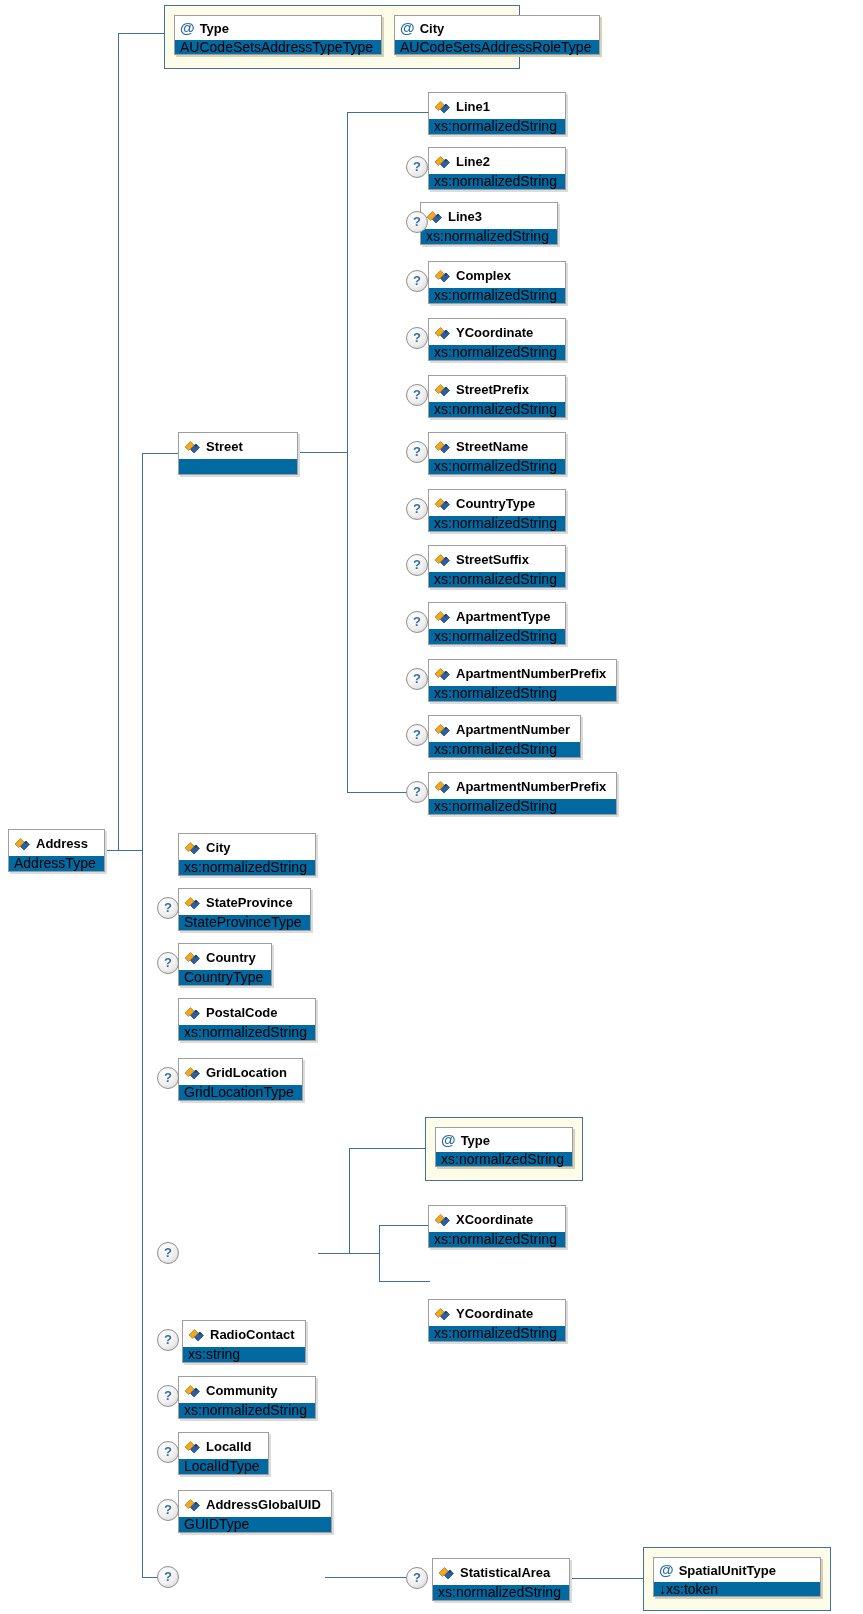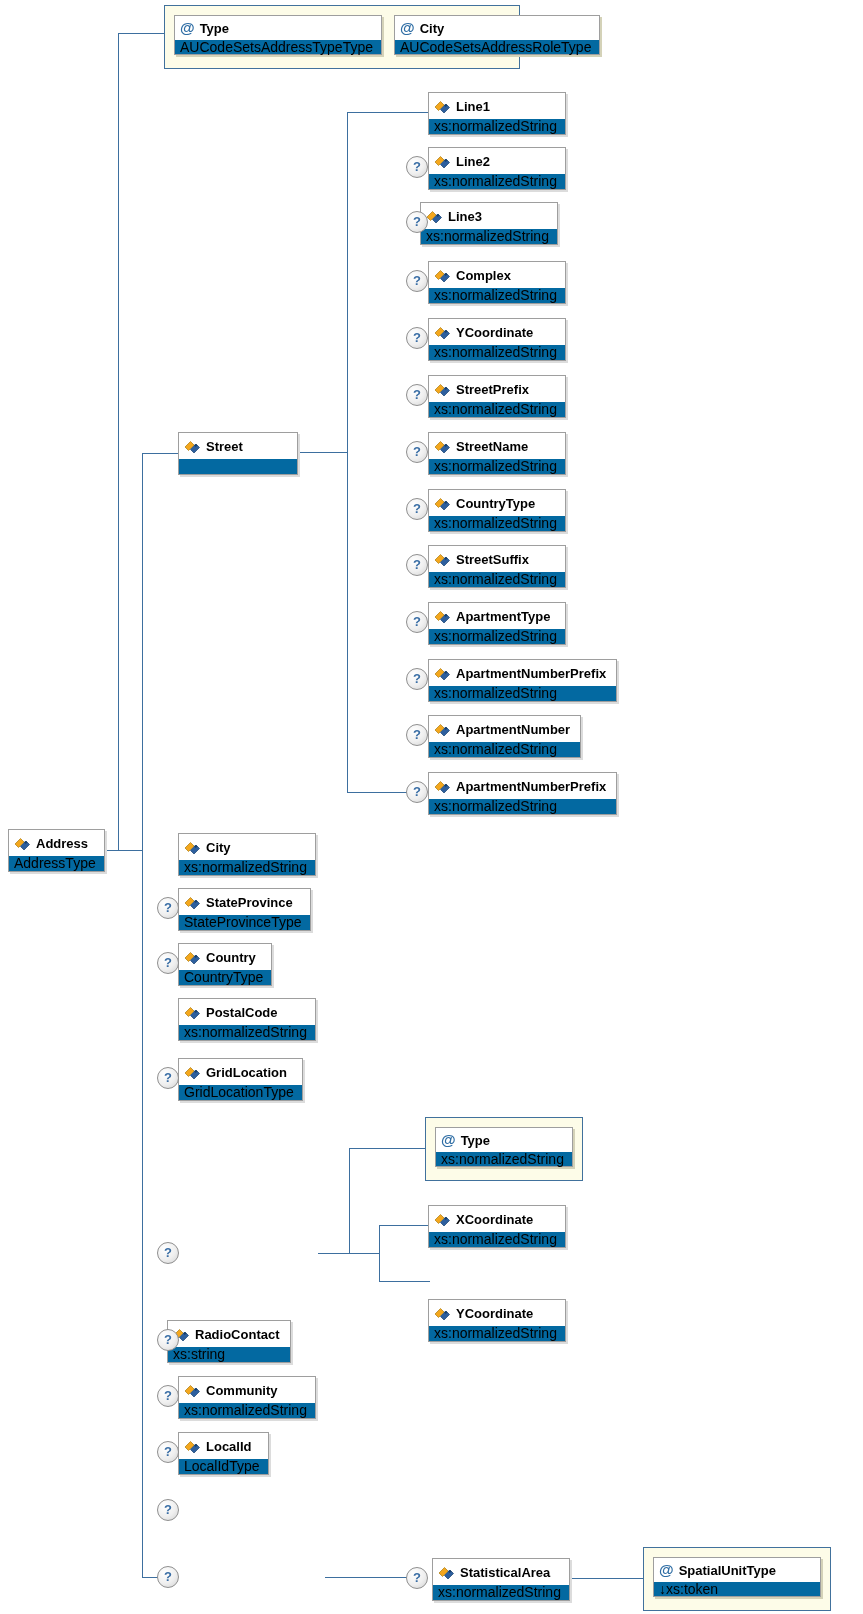--- a/index.html
+++ b/index.html
@@ -294,21 +294,21 @@
     <div class="trow">
         <span class="eicon"><svg width="17" height="14" viewBox="0 0 17 14" xmlns="http://www.w3.org/2000/svg">
             <polygon points="1,8 6.5,2.5 10,6 4.5,11.5" fill="#f4a71d" stroke="#a97a10" stroke-width="0.7"></polygon>
             <polygon points="6.5,10.5 12,5 15.5,8.5 10,14" fill="#2d5f9e" stroke="#17406e" stroke-width="0.7"></polygon>
             <polygon points="10,6 12,5 13.5,6.5 11.5,8" fill="#17406e"></polygon>
           </svg></span>
         <span class="lbl">GridLocation</span>
       </div>
     <div class="yrow">GridLocationType</div>
   </div>
-  <div class="node" style="left:167px;top:1320px">
+  <div class="node" style="left:182px;top:1320px">
     <div class="trow">
         <span class="eicon"><svg width="17" height="14" viewBox="0 0 17 14" xmlns="http://www.w3.org/2000/svg">
             <polygon points="1,8 6.5,2.5 10,6 4.5,11.5" fill="#f4a71d" stroke="#a97a10" stroke-width="0.7"></polygon>
             <polygon points="6.5,10.5 12,5 15.5,8.5 10,14" fill="#2d5f9e" stroke="#17406e" stroke-width="0.7"></polygon>
             <polygon points="10,6 12,5 13.5,6.5 11.5,8" fill="#17406e"></polygon>
           </svg></span>
         <span class="lbl">RadioContact</span>
       </div>
     <div class="yrow">xs:string</div>
   </div>
@@ -326,20 +326,31 @@
   <div class="node" style="left:178px;top:1432px">
     <div class="trow">
         <span class="eicon"><svg width="17" height="14" viewBox="0 0 17 14" xmlns="http://www.w3.org/2000/svg">
             <polygon points="1,8 6.5,2.5 10,6 4.5,11.5" fill="#f4a71d" stroke="#a97a10" stroke-width="0.7"></polygon>
             <polygon points="6.5,10.5 12,5 15.5,8.5 10,14" fill="#2d5f9e" stroke="#17406e" stroke-width="0.7"></polygon>
             <polygon points="10,6 12,5 13.5,6.5 11.5,8" fill="#17406e"></polygon>
           </svg></span>
         <span class="lbl">LocalId</span>
       </div>
     <div class="yrow">LocalIdType</div>
+  </div>
+  <div class="node" style="left:178px;top:1490px">
+    <div class="trow">
+        <span class="eicon"><svg width="17" height="14" viewBox="0 0 17 14" xmlns="http://www.w3.org/2000/svg">
+            <polygon points="1,8 6.5,2.5 10,6 4.5,11.5" fill="#f4a71d" stroke="#a97a10" stroke-width="0.7"></polygon>
+            <polygon points="6.5,10.5 12,5 15.5,8.5 10,14" fill="#2d5f9e" stroke="#17406e" stroke-width="0.7"></polygon>
+            <polygon points="10,6 12,5 13.5,6.5 11.5,8" fill="#17406e"></polygon>
+          </svg></span>
+        <span class="lbl">AddressGlobalUID</span>
+      </div>
+    <div class="yrow">GUIDType</div>
   </div>
 
   <div class="attr-container" style="left:425px;top:1117px">
     <div class="attrbox">
       <div class="trow">
           <span class="aticon">@</span>
           <span class="lbl">Type</span>
         </div>
       <div class="yrow">xs:normalizedString</div>
     </div>

